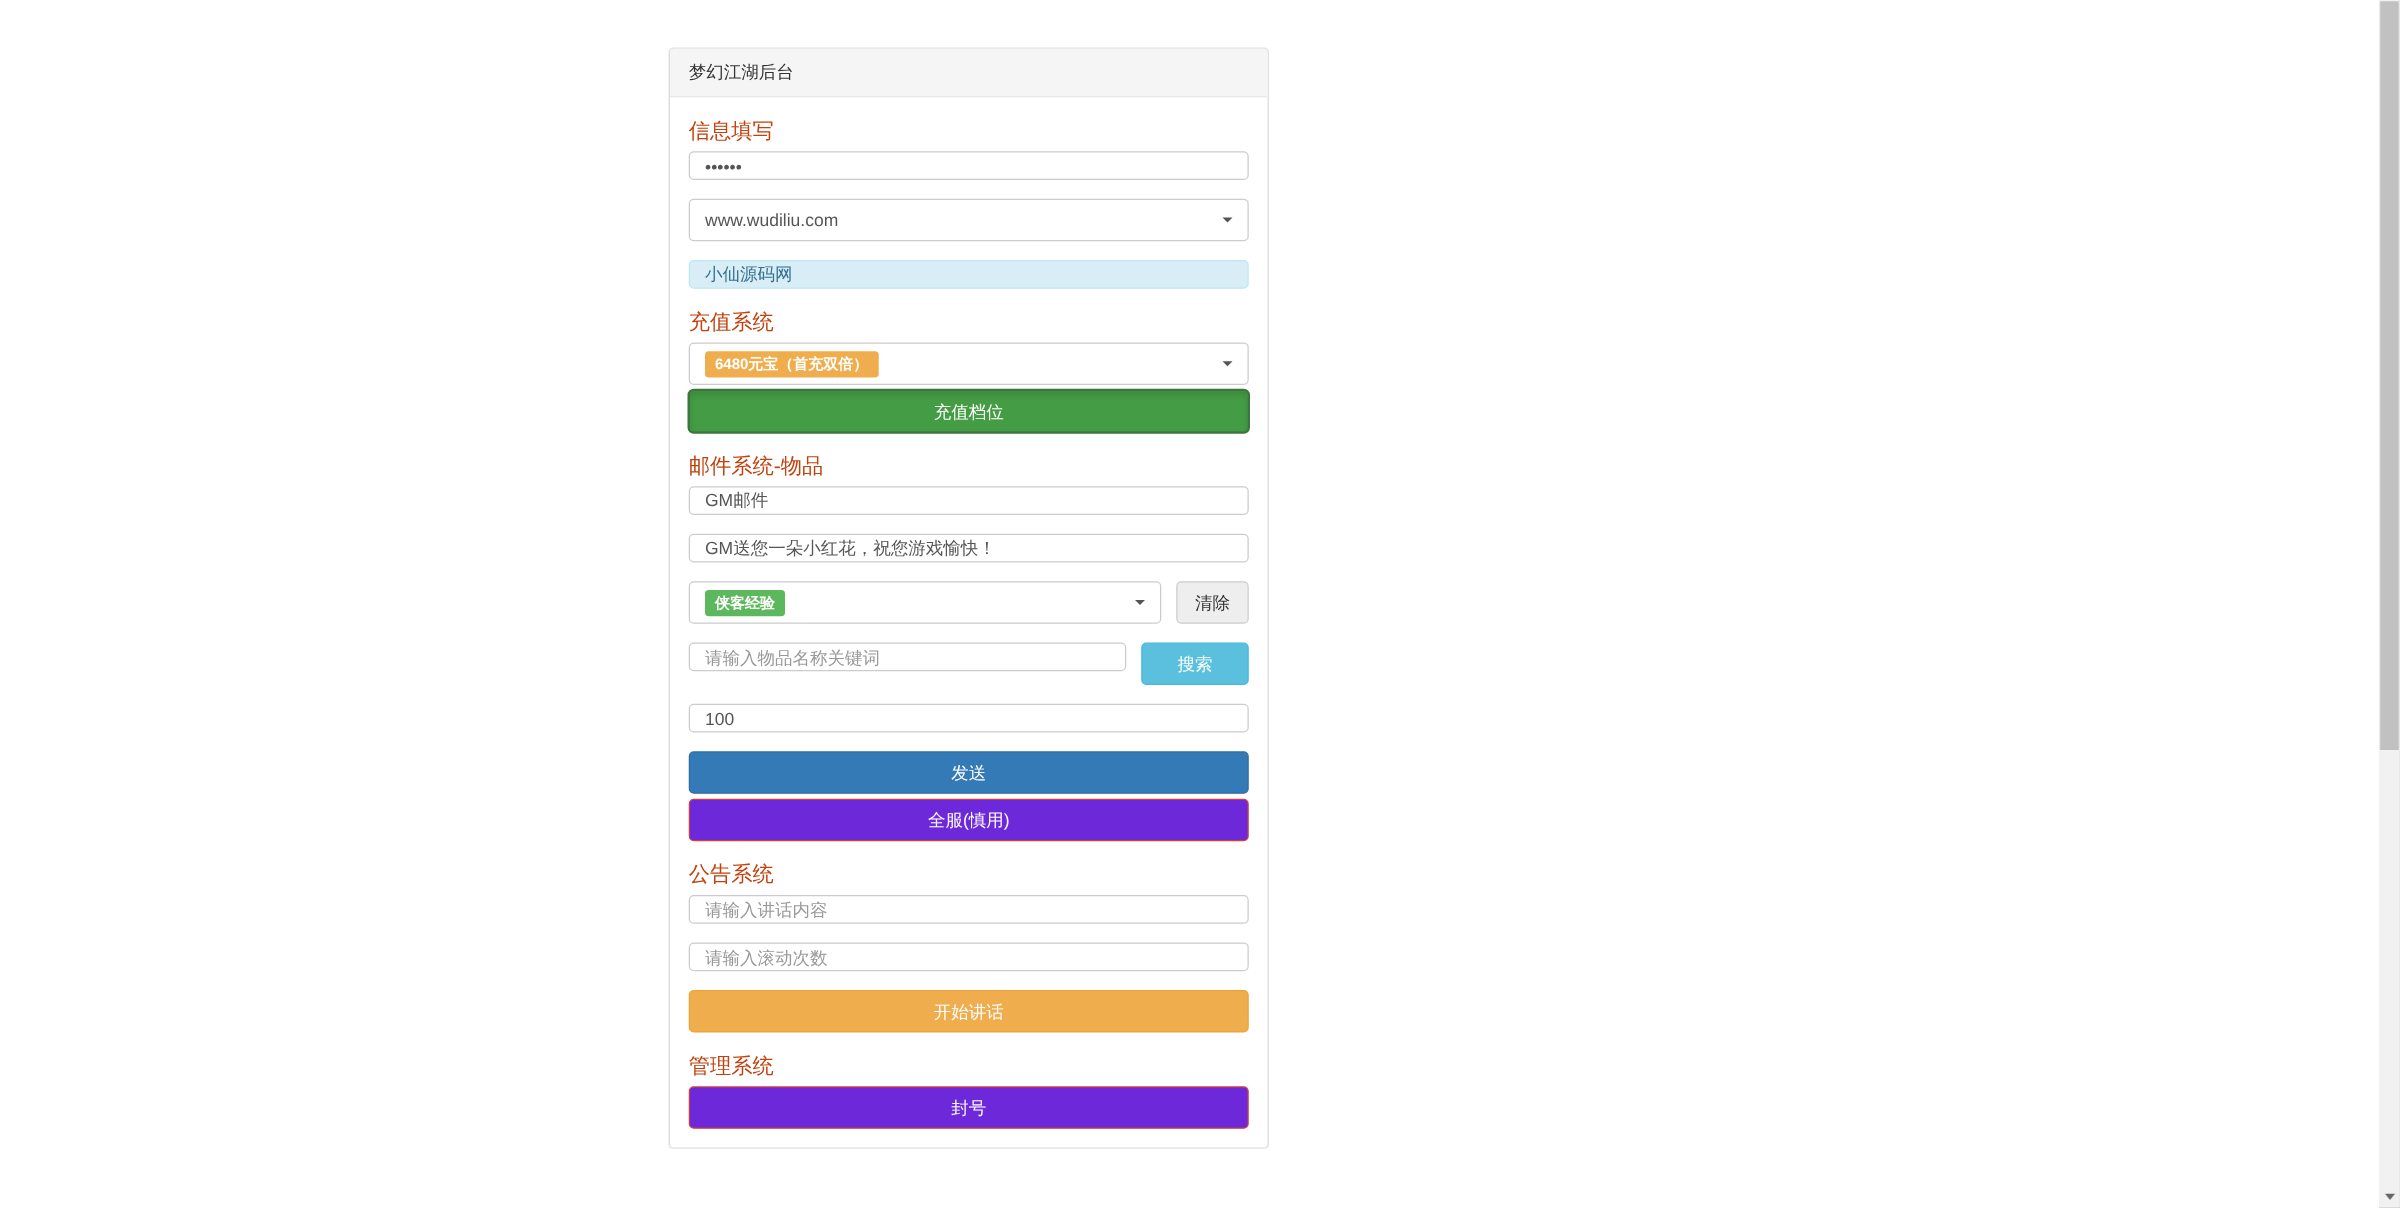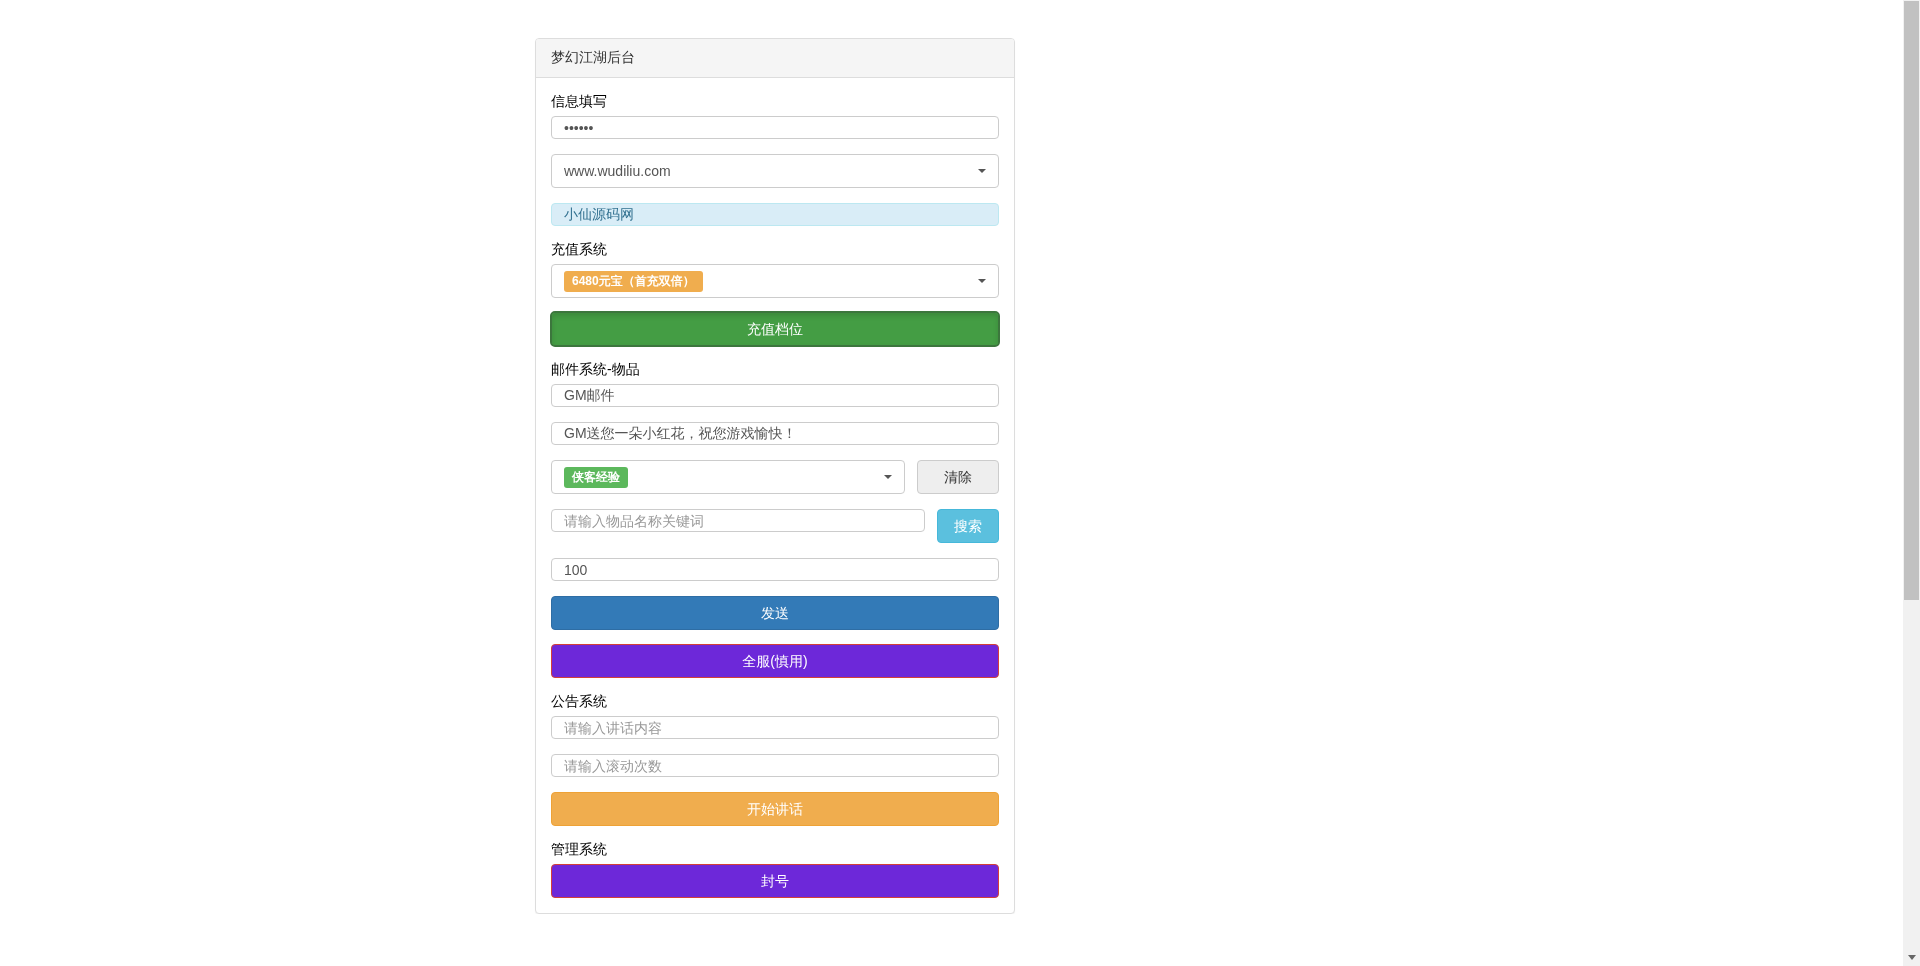--- a/index.html
+++ b/index.html
@@ -29,22 +29,22 @@
       border-top-right-radius: 3px;
       font-weight: normal;
       color: #333;
     }
     .panel-body {
       padding: 15px;
     }
     .form-label {
       display: block;
       margin-bottom: 5px;
-      color: #000000;
-      font-size: 14px;
+      color: #c2410c;
+      font-size: 17px;
     }
     .form-control {
       display: block;
       width: 100%;
       height: 23px;
       padding: 6px 12px;
       font-size: 14px;
       line-height: 1.42857143;
       color: #555;
       background-color: #fff;
@@ -155,41 +155,41 @@
     .input-group .dropdown-toggle,
     .input-group .form-control {
       margin-bottom: 0;
       flex: 1;
       gap: 17px;
     }
     .input-group .btn-side {
       width: auto;
       margin-bottom: 0;
       margin-left: 12px;
-      padding: 6px 26px;
+      padding: 6px 14px;
       flex: 0 0 auto;
     }
     .input-group-search {
       display: flex;
       margin-bottom: 15px;
     }
     .input-group-search .form-control {
       margin-bottom: 0;
       flex: 1;
       width: auto;
     }
     .input-group-search .btn-side {
       width: auto;
       margin-bottom: 0;
       margin-left: 12px;
-      padding: 6px 16px;
+      padding: 6px 28px;
       flex: 0 0 auto;
     }
     .no-mb {
-      margin-bottom: 14px;
+      margin-bottom: 4px;
     }
     .scrollbar-track {
       position: fixed;
       right: 0;
       top: 0;
       width: 17px;
       height: 100vh;
       background: #f1f1f1;
     }
     .scrollbar-thumb {

